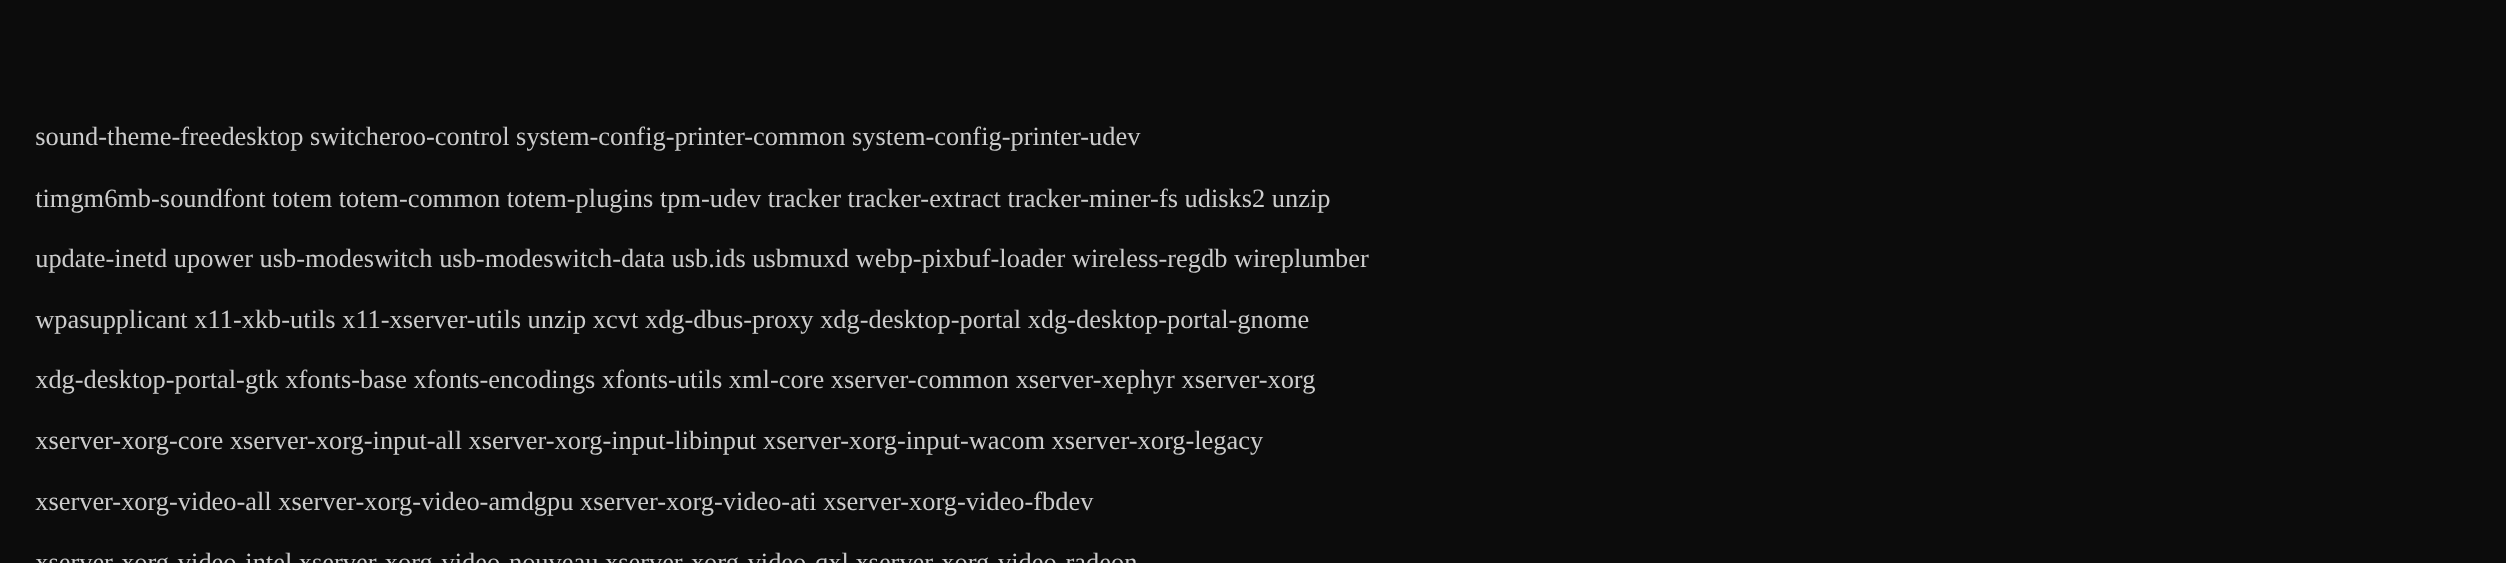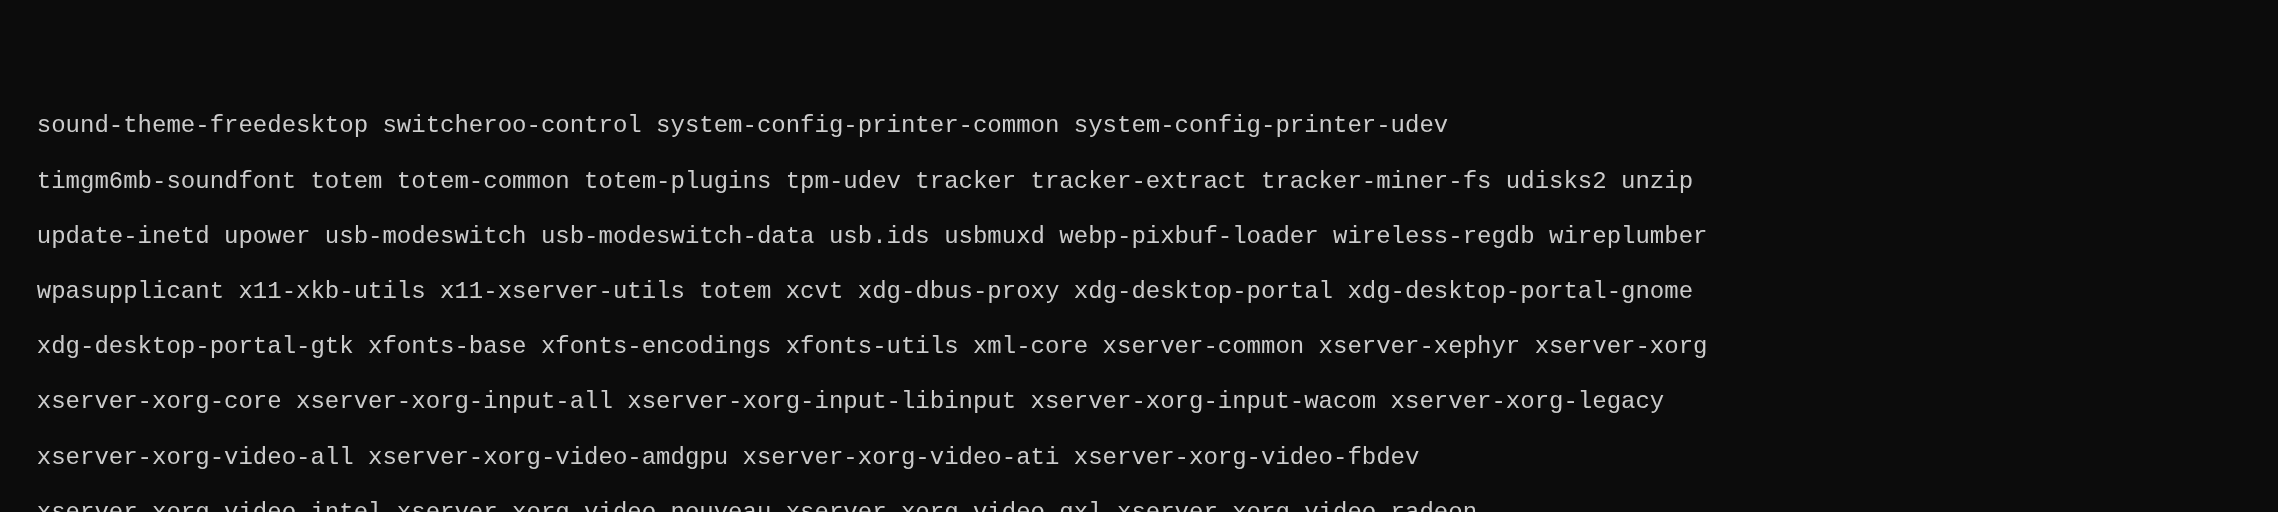--- a/index.html
+++ b/index.html
@@ -1,18 +1,19 @@
 <!DOCTYPE html>
 <html><head>
   <meta charset="utf-8">
   <style>
     * {
       margin: 0;
       padding: 0;
       box-sizing: border-box;
+      font-family: Liberation Serif, serif;
     }
     body {
       background-color: #0c0c0c;
       color: #cccccc;
       font-family: 'Consolas', 'Courier New', monospace;
       font-size: 24px;
       line-height: 1.15;
       padding: 2px 8px;
       white-space: pre-wrap;
       word-break: break-word;
@@ -28,21 +29,21 @@
     }
   </style>
 </head>
 <body>
 
 
 
 <span class="terminal-line indent">sound-theme-freedesktop switcheroo-control system-config-printer-common system-config-printer-udev</span>
 <span class="terminal-line indent">timgm6mb-soundfont totem totem-common totem-plugins tpm-udev tracker tracker-extract tracker-miner-fs udisks2 unzip</span>
 <span class="terminal-line indent">update-inetd upower usb-modeswitch usb-modeswitch-data usb.ids usbmuxd webp-pixbuf-loader wireless-regdb wireplumber</span>
-<span class="terminal-line indent">wpasupplicant x11-xkb-utils x11-xserver-utils totem xcvt xdg-dbus-proxy xdg-desktop-portal xdg-desktop-portal-gnome</span>
+<span class="terminal-line indent">wpasupplicant x11-xkb-utils x11-xserver-utils unzip xcvt xdg-dbus-proxy xdg-desktop-portal xdg-desktop-portal-gnome</span>
 <span class="terminal-line indent">xdg-desktop-portal-gtk xfonts-base xfonts-encodings xfonts-utils xml-core xserver-common xserver-xephyr xserver-xorg</span>
 <span class="terminal-line indent">xserver-xorg-core xserver-xorg-input-all xserver-xorg-input-libinput xserver-xorg-input-wacom xserver-xorg-legacy</span>
 <span class="terminal-line indent">xserver-xorg-video-all xserver-xorg-video-amdgpu xserver-xorg-video-ati xserver-xorg-video-fbdev</span>
 <span class="terminal-line indent">xserver-xorg-video-intel xserver-xorg-video-nouveau xserver-xorg-video-qxl xserver-xorg-video-radeon</span>
 
 
 
 
 
 

